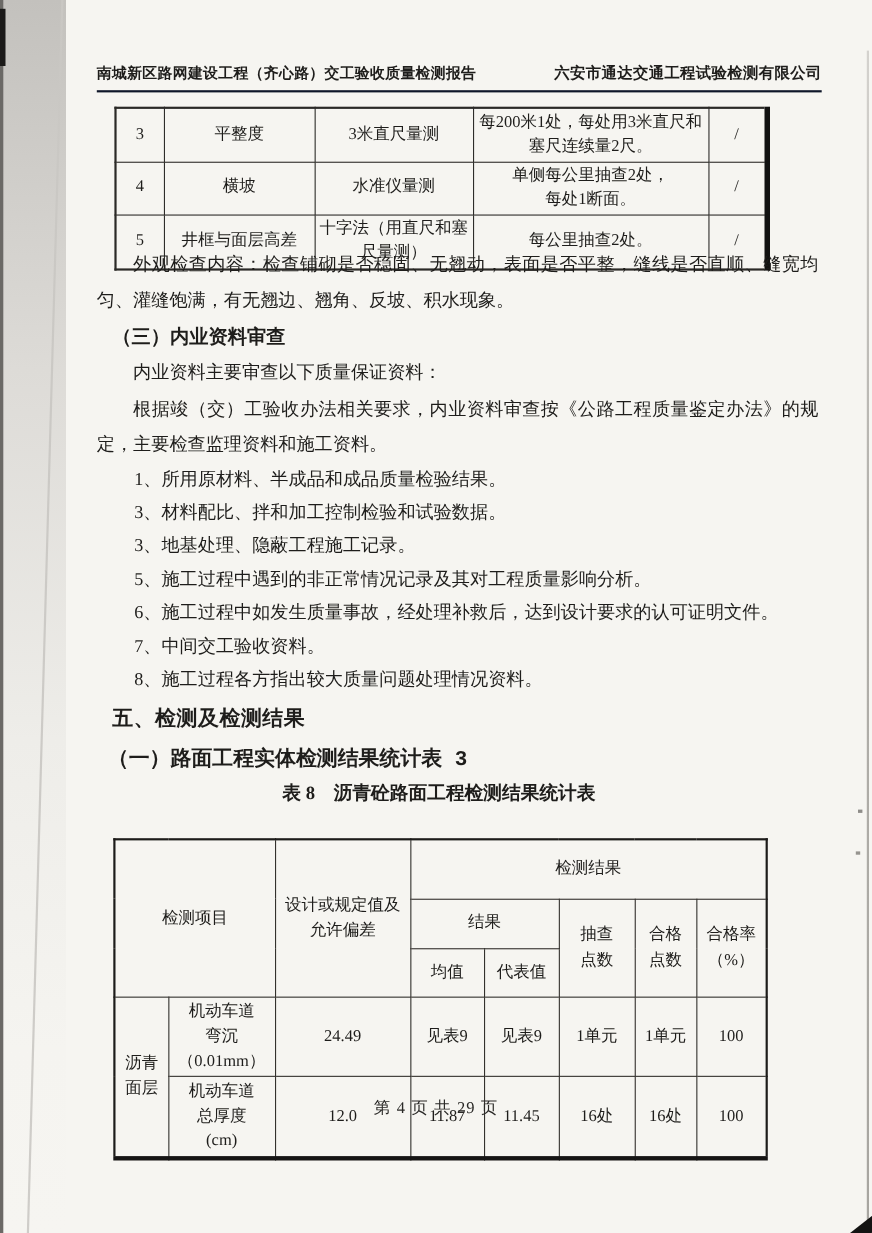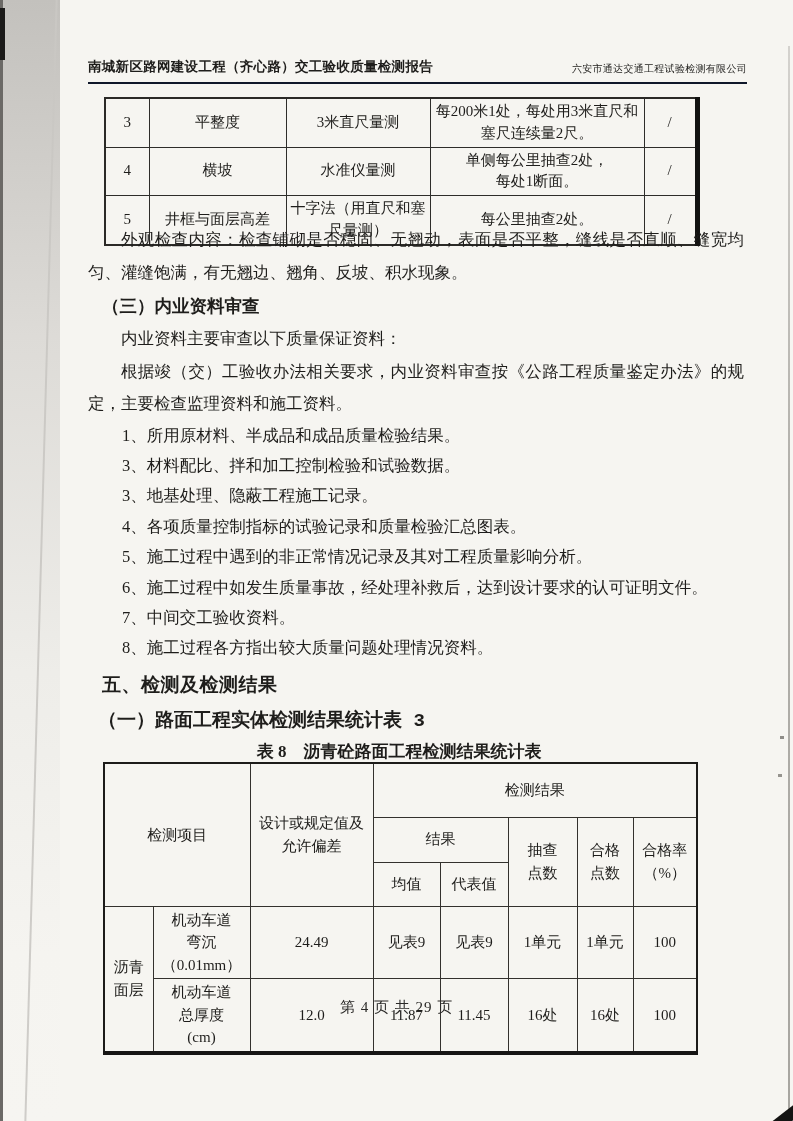--- a/index.html
+++ b/index.html
@@ -22,21 +22,21 @@
     background:linear-gradient(to bottom,#d4d2ce,#b2b0ab 40%,#a7a5a0);}
   .corner-mark{position:absolute;right:-7px;bottom:-4px;width:30px;height:12px;background:#141413;transform:rotate(-38deg);}
   .speck1{position:absolute;left:780px;top:736px;width:4px;height:3px;background:#8f8d89;}
   .speck2{position:absolute;left:778px;top:774px;width:4px;height:3px;background:#96948f;}
 
   
   .header{position:absolute;top:58px;left:88px;width:659px;
     display:flex;justify-content:space-between;align-items:flex-end;
     border-bottom:2px solid #0f172a;padding-bottom:6px;}
   .header .left-title{font-size:13.5px;font-weight:bold;letter-spacing:.3px;}
-  .header .right-title{font-size:10px;font-weight:normal;letter-spacing:.3px;}
+  .header .right-title{font-size:14px;font-weight:bold;letter-spacing:.3px;}
 
   
   .cont-table{position:absolute;top:97px;left:104px;width:592px;
     border-collapse:collapse;table-layout:fixed;
     border:2px solid #2b2a27;border-right:5px solid #121211;}
   .cont-table td{border:1.5px solid #2e2d2a;text-align:center;vertical-align:middle;
     font-size:15px;line-height:1.45;padding:2px 3px;white-space:pre-line;}
 
   
   .text-block{position:absolute;top:224px;left:88px;width:656px;font-size:16.5px;}
@@ -116,21 +116,20 @@
 
   <div class="text-block">
     <p class="para">外观检查内容：检查铺砌是否稳固、无翘动，表面是否平整，缝线是否直顺、缝宽均匀、灌缝饱满，有无翘边、翘角、反坡、积水现象。</p>
     <h3 class="sec3-heading">（三）内业资料审查</h3>
     <p class="para">内业资料主要审查以下质量保证资料：</p>
     <p class="para">根据竣（交）工验收办法相关要求，内业资料审查按《公路工程质量鉴定办法》的规定，主要检查监理资料和施工资料。</p>
     <ul class="review-list">
       <li>1、所用原材料、半成品和成品质量检验结果。</li>
       <li>3、材料配比、拌和加工控制检验和试验数据。</li>
       <li>3、地基处理、隐蔽工程施工记录。</li>
-      <li>4、各项质量控制指标的试验记录和质量检验汇总图表。</li>
       <li>5、施工过程中遇到的非正常情况记录及其对工程质量影响分析。</li>
       <li>6、施工过程中如发生质量事故，经处理补救后，达到设计要求的认可证明文件。</li>
       <li>7、中间交工验收资料。</li>
       <li>8、施工过程各方指出较大质量问题处理情况资料。</li>
     </ul>
     <h2 class="sec5-heading">五、检测及检测结果</h2>
     <h3 class="sec5-sub">（一）路面工程实体检测结果统计表 3</h3>
     <div class="table3-caption">表 8　沥青砼路面工程检测结果统计表</div>
   </div>
 

